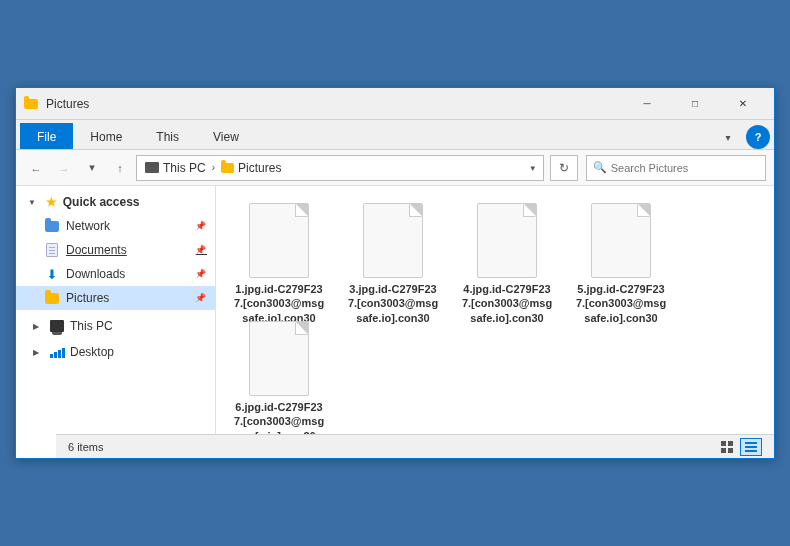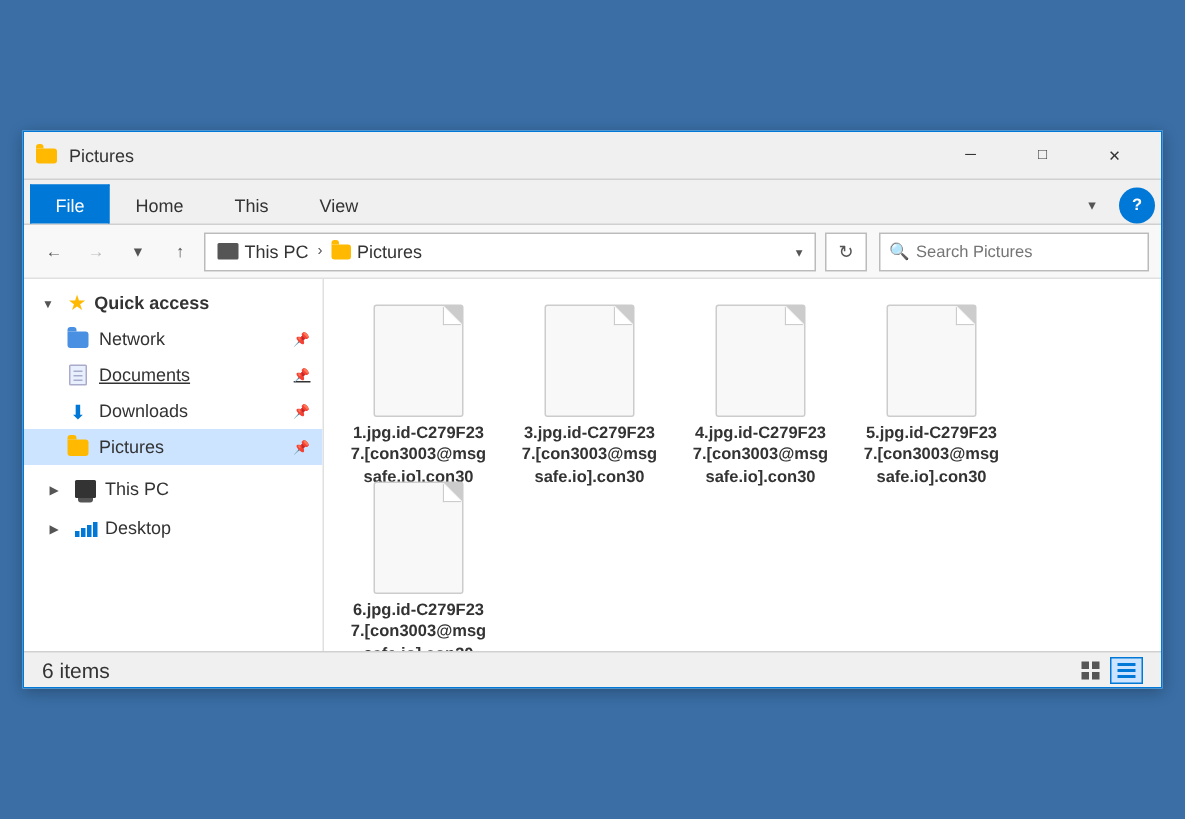--- a/index.html
+++ b/index.html
@@ -356,22 +356,23 @@
       max-width: 100px;
     }
     
     .status-bar {
       height: 24px;
       background: #f0f0f0;
       border-top: 1px solid #d0d0d0;
       display: flex;
       align-items: center;
       padding: 0 12px;
-      font-size: 14px;
-      color: #333;
+      font-size: 11px;
+      color: #333;
+      margin-left: 40px;
     }
     .status-right {
       margin-left: auto;
       display: flex;
       gap: 2px;
     }
     .view-btn {
       width: 22px; height: 18px;
       display: flex; align-items: center; justify-content: center;
       cursor: pointer;

